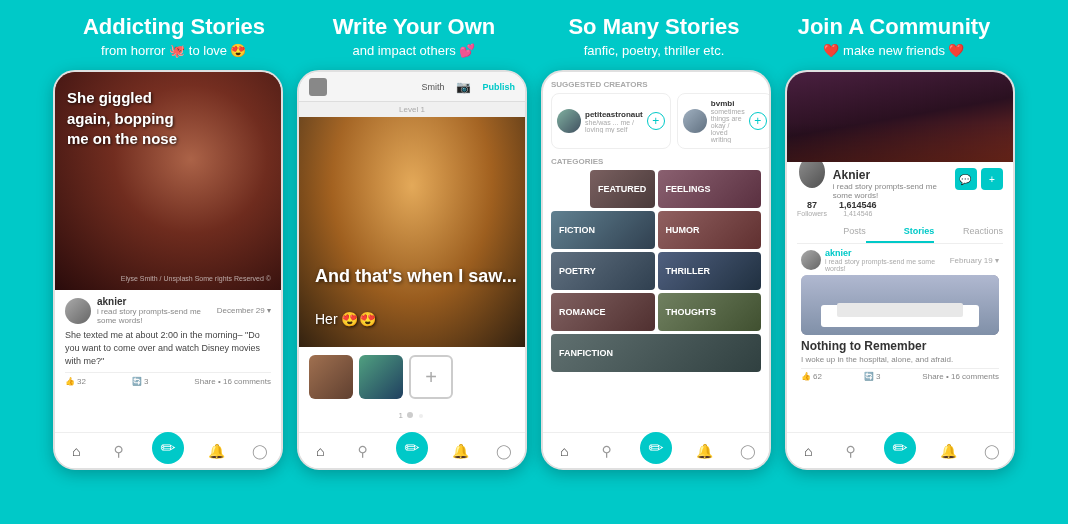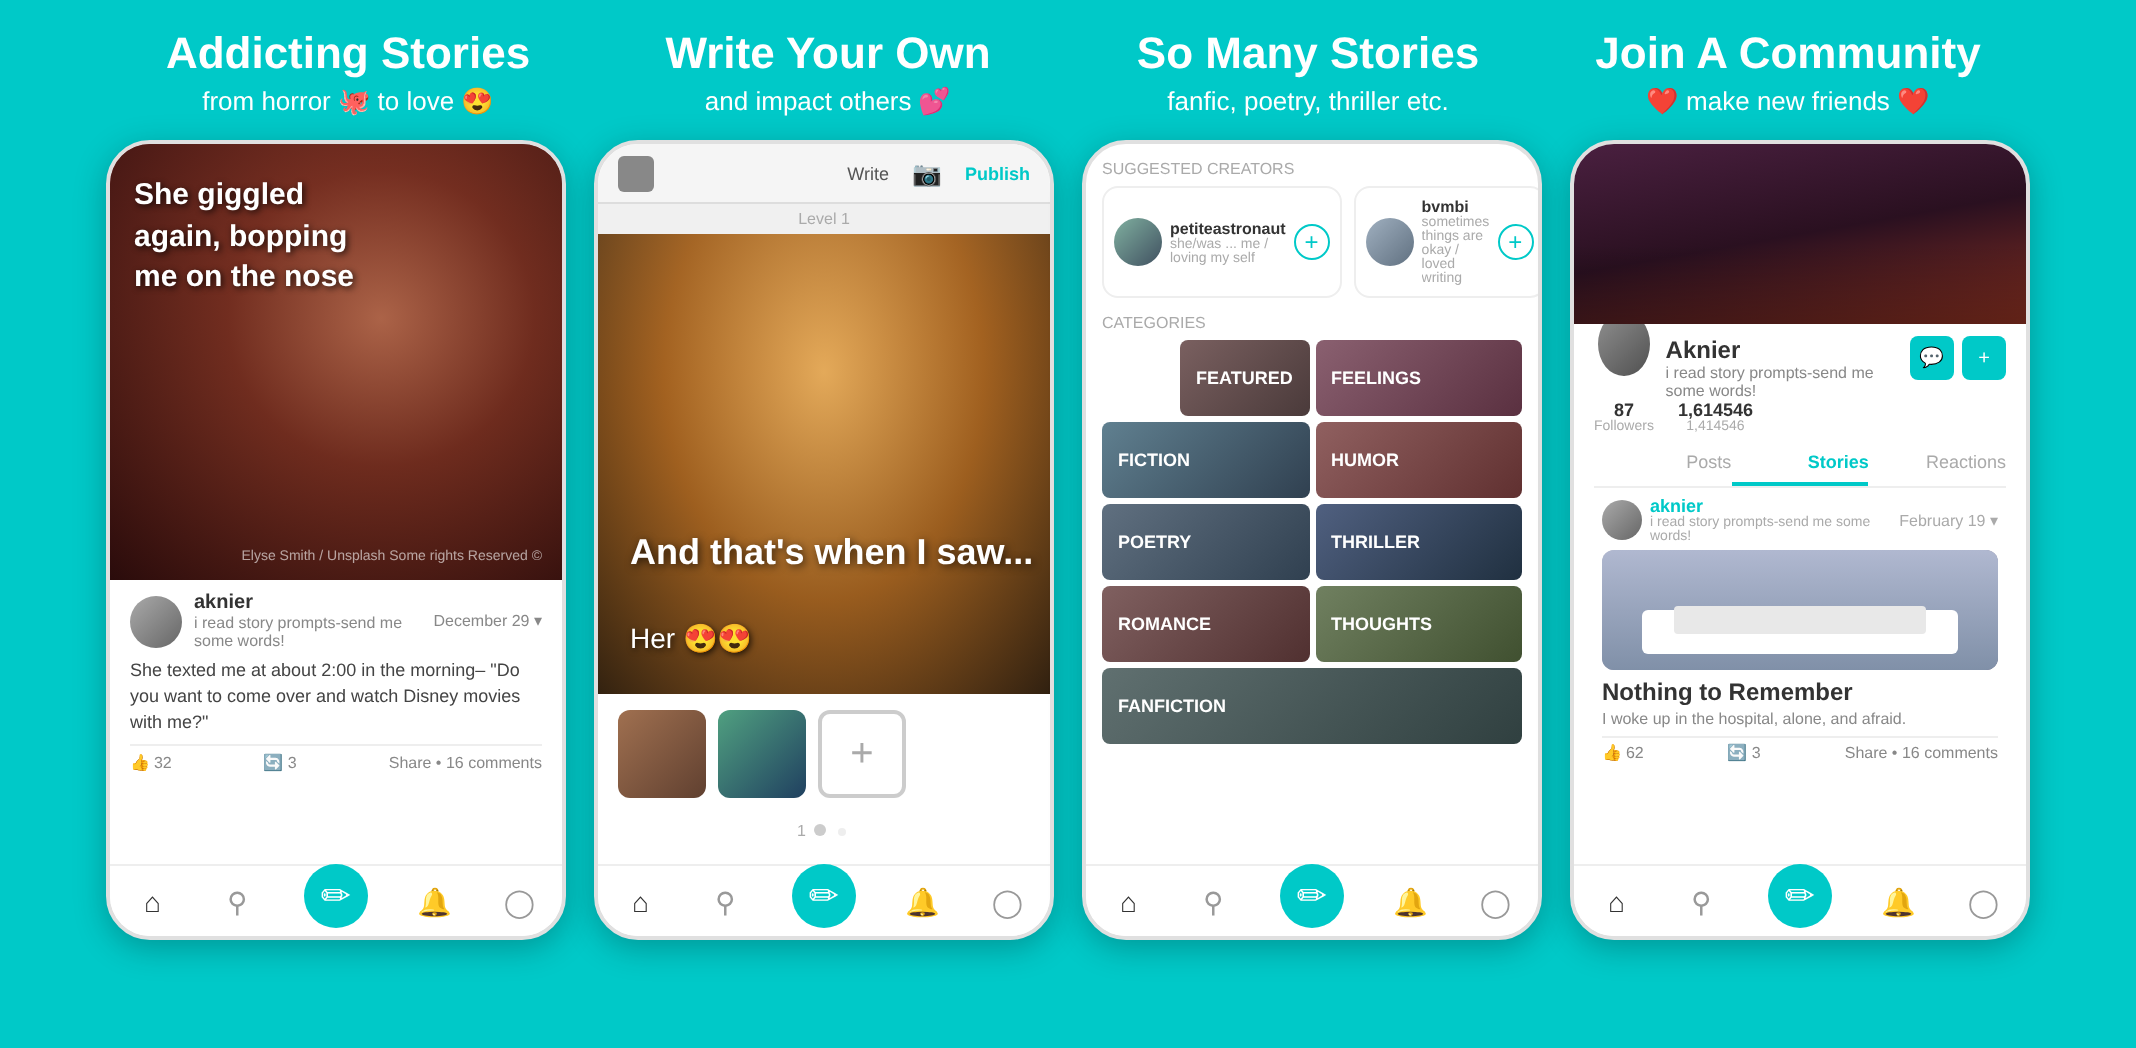--- a/index.html
+++ b/index.html
@@ -299,21 +299,21 @@
     }
 
     .suggested-creators {
       margin-bottom: 8px;
     }
 
     .section-label {
       font-size: 8px;
       color: #aaa;
       margin-bottom: 4px;
-      font-weight: 400;
+      font-weight: 700;
       text-transform: uppercase;
     }
 
     .creators-row {
       display: flex;
       gap: 6px;
     }
 
     .creator-card {
       flex: 1;
@@ -626,21 +626,21 @@
         <div class="nav-fab">✏</div>
         <div class="nav-icon">🔔</div>
         <div class="nav-icon">◯</div>
       </div>
     </div>
 
     <div class="phone" style="position:relative;">
       <div class="phone2-top">
         <div style="width:18px;height:18px;background:#888;border-radius:3px;"></div>
         <div style="flex:1;"></div>
-        <div class="phone2-top-btn">Write</div>
+        <div class="phone2-top-btn">Smith</div>
         <div class="nav-icon" style="font-size:12px; color:#555;">📷</div>
         <div class="phone2-top-btn" style="color:#00c9c8; font-weight:600;">Publish</div>
       </div>
       <div style="background:#f0f0f0; text-align:center; padding:3px 0; font-size:8px; color:#aaa;">Level 1</div>
       <div class="phone2-img-area">
         <div class="phone2-figure"></div>
         <div class="phone2-overlay-text">And that's when I saw...</div>
         <div class="phone2-caption">Her 😍😍</div>
       </div>
       <div class="phone2-thumbnail-row">

